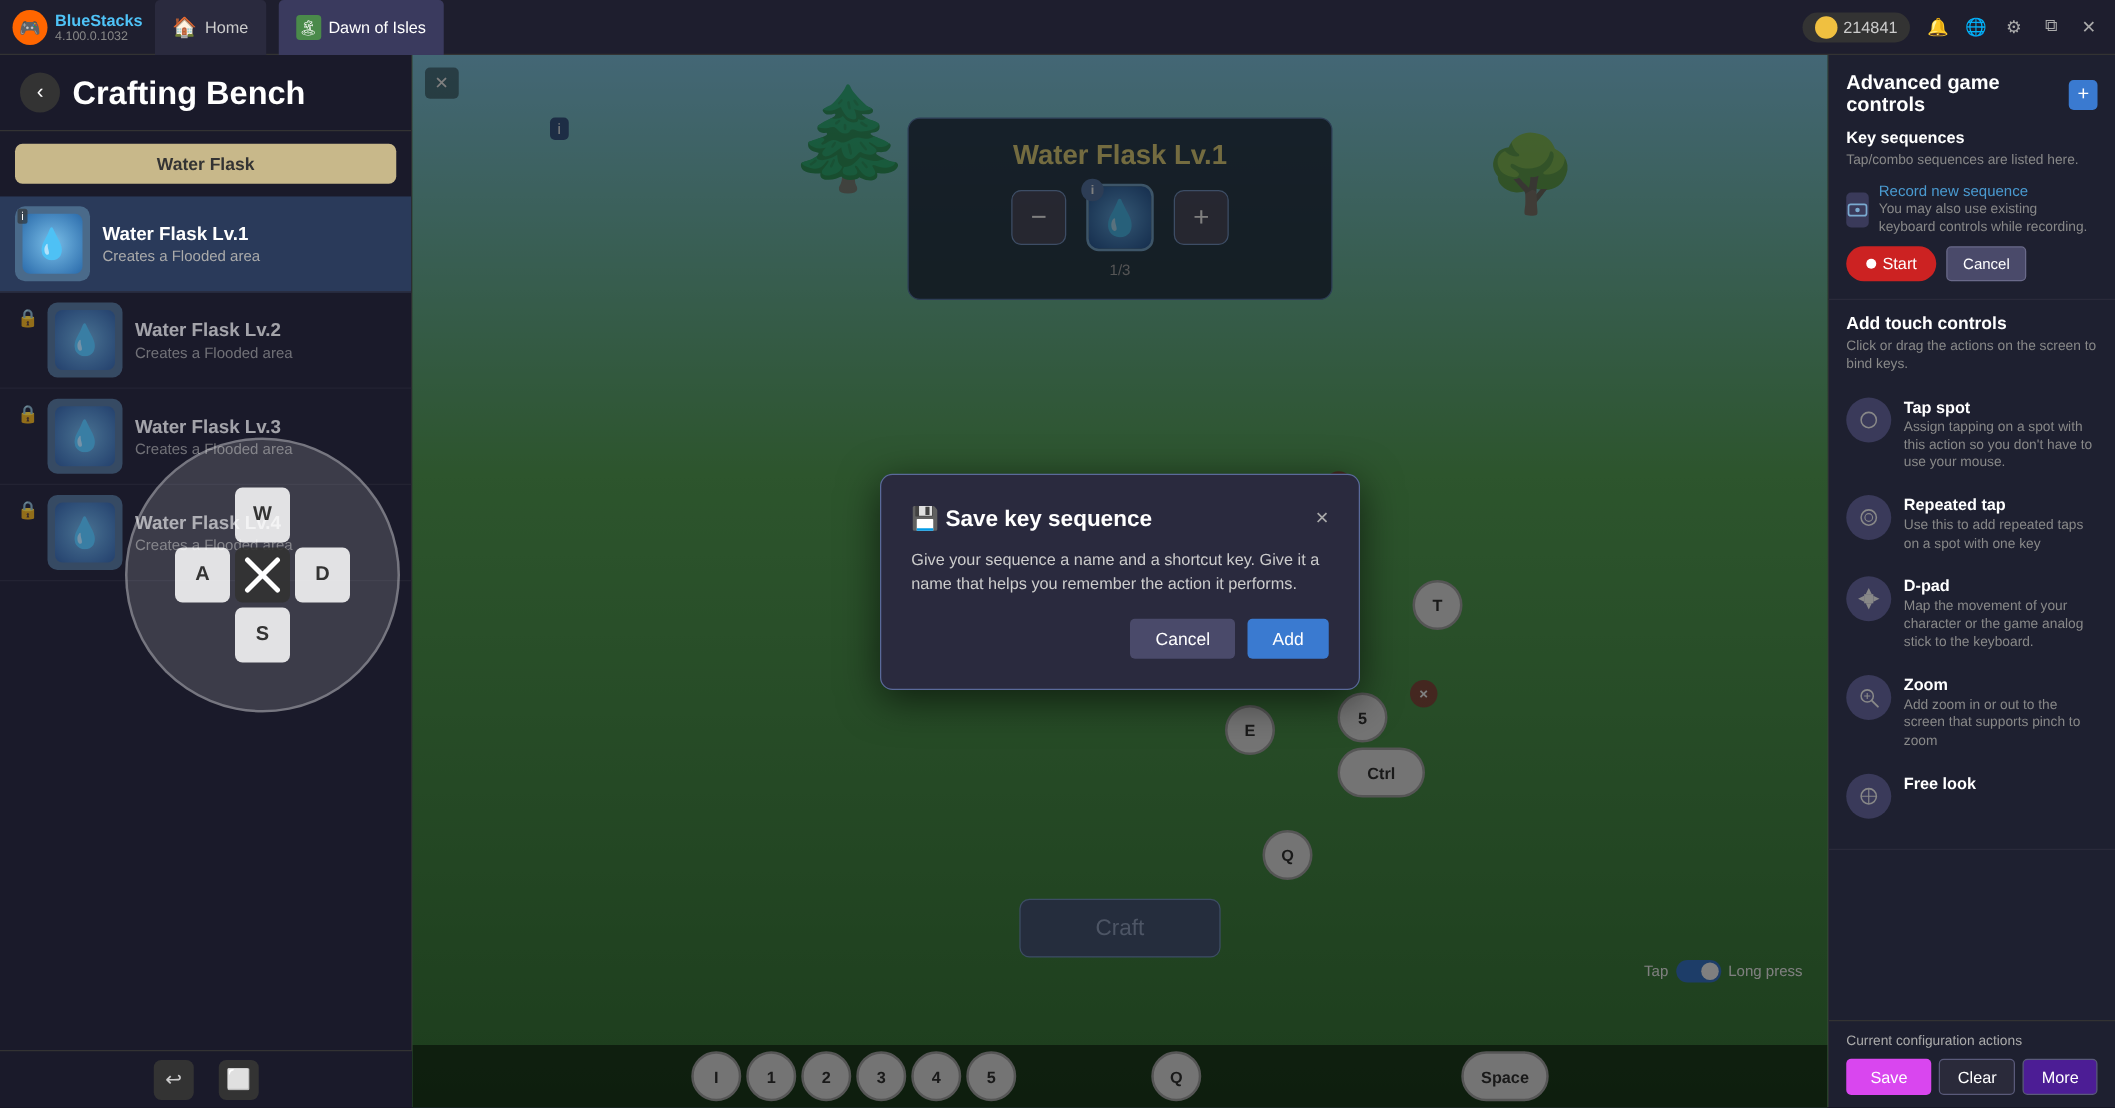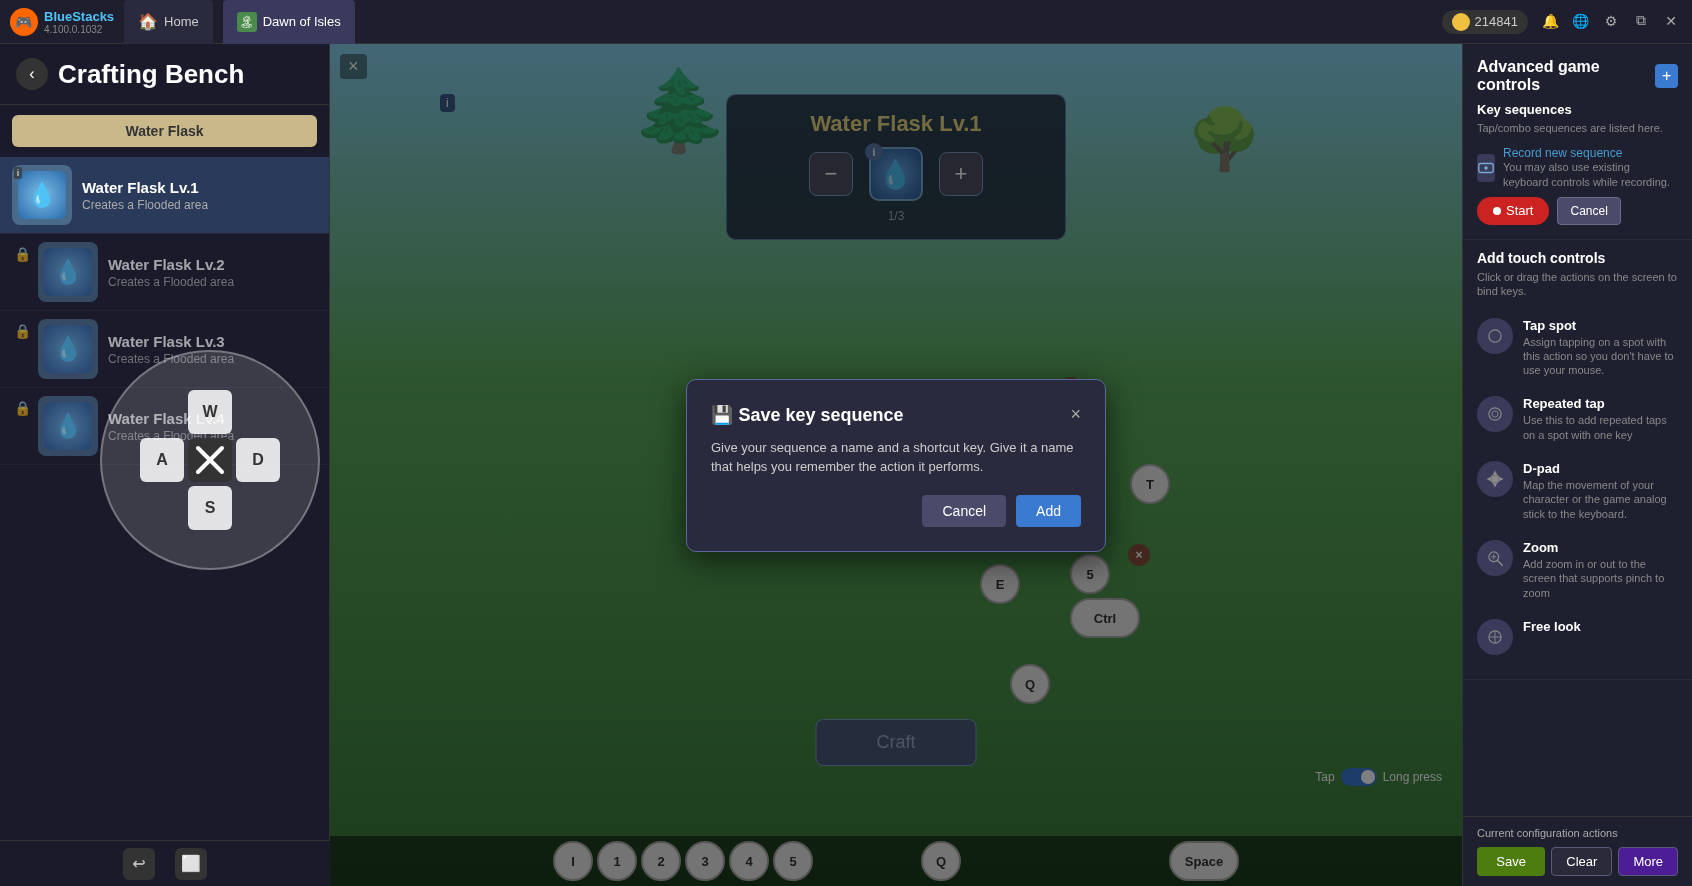--- a/index.html
+++ b/index.html
@@ -126,21 +126,21 @@
     }
 
     
     .modal-overlay {
       position: absolute; top: 0; left: 0; right: 0; bottom: 0;
       background: rgba(0,0,0,0.5); display: flex; align-items: center; justify-content: center;
       z-index: 100;
     }
     .modal {
       background: #2a2a3e; border: 1px solid #5a6a9a; border-radius: 10px;
-      padding: 24px; width: 420px; box-shadow: 0 8px 32px rgba(0,0,0,0.6);
+      padding: 24px; width: 384px; box-shadow: 0 8px 32px rgba(0,0,0,0.6);
     }
     .modal-header { display: flex; align-items: center; justify-content: space-between; margin-bottom: 12px; }
     .modal-title { color: white; font-size: 18px; font-weight: bold; }
     .modal-close { color: #aaa; font-size: 18px; cursor: pointer; background: none; border: none; }
     .modal-desc { color: #ccc; font-size: 13px; margin-bottom: 18px; line-height: 1.5; }
     .modal-fields { display: flex; gap: 12px; margin-bottom: 18px; }
     .modal-field { flex: 1; }
     .modal-label { color: #aaa; font-size: 12px; margin-bottom: 4px; }
     .modal-input {
       width: 100%; background: white; border: none; border-radius: 4px;
@@ -174,21 +174,21 @@
     .control-item { display: flex; align-items: flex-start; gap: 10px; margin-bottom: 14px; margin-top: 19px; }
     .control-icon { width: 36px; height: 36px; background: #3a3a5a; border-radius: 50%; flex-shrink: 0; display: flex; align-items: center; justify-content: center; }
     .control-icon svg { width: 22px; height: 22px; }
     .control-info { flex: 1; }
     .control-name { color: white; font-size: 13px; font-weight: bold; }
     .control-desc { color: #888; font-size: 11px; line-height: 1.3; margin-top: 2px; }
 
     .config-section { padding: 10px 14px; border-top: 1px solid #333; margin-top: auto; }
     .config-title { color: #aaa; font-size: 11px; margin-bottom: 8px; }
     .config-actions { display: flex; gap: 6px; }
-    .config-save { background: #4d7c0f; color: white; border: none; border-radius: 4px; padding: 6px 18px; cursor: pointer; font-size: 13px; flex: 1; }
+    .config-save { background: #d946ef; color: white; border: none; border-radius: 4px; padding: 6px 18px; cursor: pointer; font-size: 13px; flex: 1; }
     .config-clear { background: #2a2a3a; color: white; border: 1px solid #5a5a7a; border-radius: 4px; padding: 6px 14px; cursor: pointer; font-size: 13px; }
     .config-more { background: #4c1d95; color: white; border: 1px solid #5a5a7a; border-radius: 4px; padding: 6px 14px; cursor: pointer; font-size: 13px; }
 
     
     .app-bottombar {
       position: absolute; bottom: 0; left: 0; width: 330px; height: 46px;
       background: #1a1a2a; border-top: 1px solid #333;
       display: flex; align-items: center; justify-content: center; gap: 20px;
     }
     .app-bar-btn { width: 32px; height: 32px; background: #333; border-radius: 6px; display: flex; align-items: center; justify-content: center; color: #ccc; font-size: 16px; cursor: pointer; }

